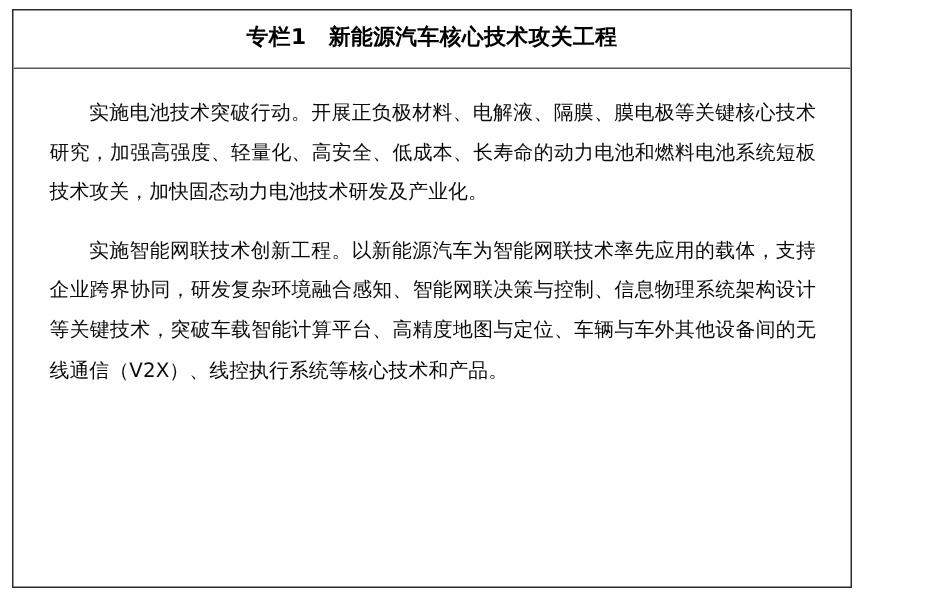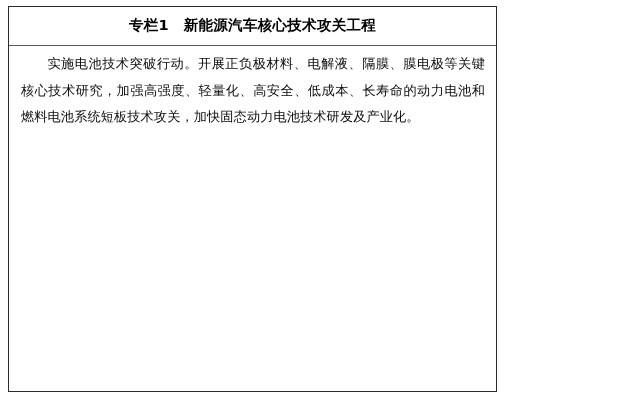--- a/index.html
+++ b/index.html
@@ -11,21 +11,21 @@
     width: 620px;
     height: 405px;
     font-family: "DejaVu Sans", "Liberation Sans", sans-serif;
     -webkit-font-smoothing: antialiased;
   }
 
   #callout-box {
     position: absolute;
     left: 8px;
     top: 6px;
-    width: 489px;
+    width: 560px;
     height: 386px;
     box-sizing: border-box;
     border: 1.2px solid #2b2b2b;
     background: #ffffff;
     overflow: hidden;
   }
 
   #callout-header {
     height: 39px;
     box-sizing: border-box;
@@ -43,21 +43,21 @@
     letter-spacing: 0.3px;
     white-space: pre;
     line-height: 1;
   }
 
   #callout-body {
     padding: 5px 11px 0 12px;
   }
 
   .para {
-    margin: 0;
+    margin: 12px;
     font-size: 13.2px;
     line-height: 26.6px;
     color: #0b0b0b;
     text-align: justify;
     text-justify: inter-ideograph;
     text-indent: 2em;
     letter-spacing: 0.1px;
     word-break: break-all;
   }
 </style>
@@ -65,15 +65,16 @@
 <body>
 
 <div id="callout-box">
 
   <div id="callout-header">
     <div id="callout-title">专栏1　新能源汽车核心技术攻关工程</div>
   </div>
 
   <div id="callout-body">
     <p class="para">实施电池技术突破行动。开展正负极材料、电解液、隔膜、膜电极等关键核心技术研究，加强高强度、轻量化、高安全、低成本、长寿命的动力电池和燃料电池系统短板技术攻关，加快固态动力电池技术研发及产业化。</p>
+    <p class="para">实施智能网联技术创新工程。以新能源汽车为智能网联技术率先应用的载体，支持企业跨界协同，研发复杂环境融合感知、智能网联决策与控制、信息物理系统架构设计等关键技术，突破车载智能计算平台、高精度地图与定位、车辆与车外其他设备间的无线通信（V2X）、线控执行系统等核心技术和产品。</p>
   </div>
 
 </div>
 
 </body></html>

